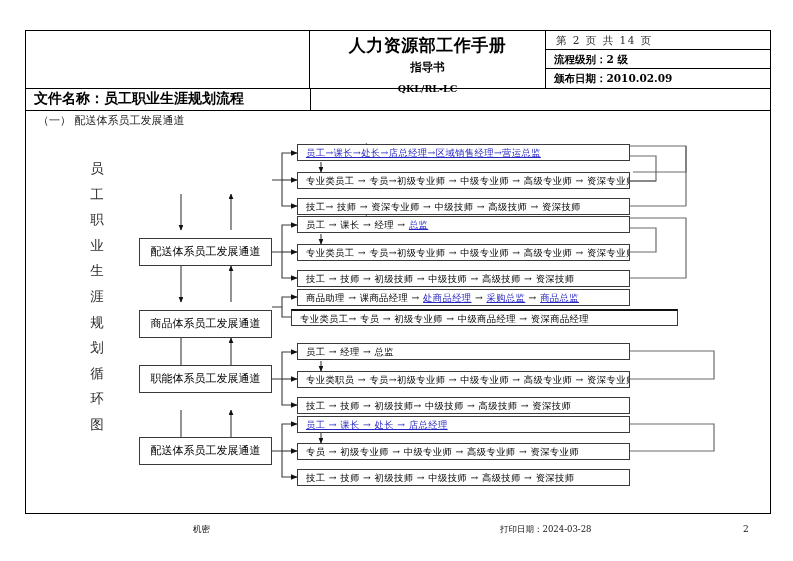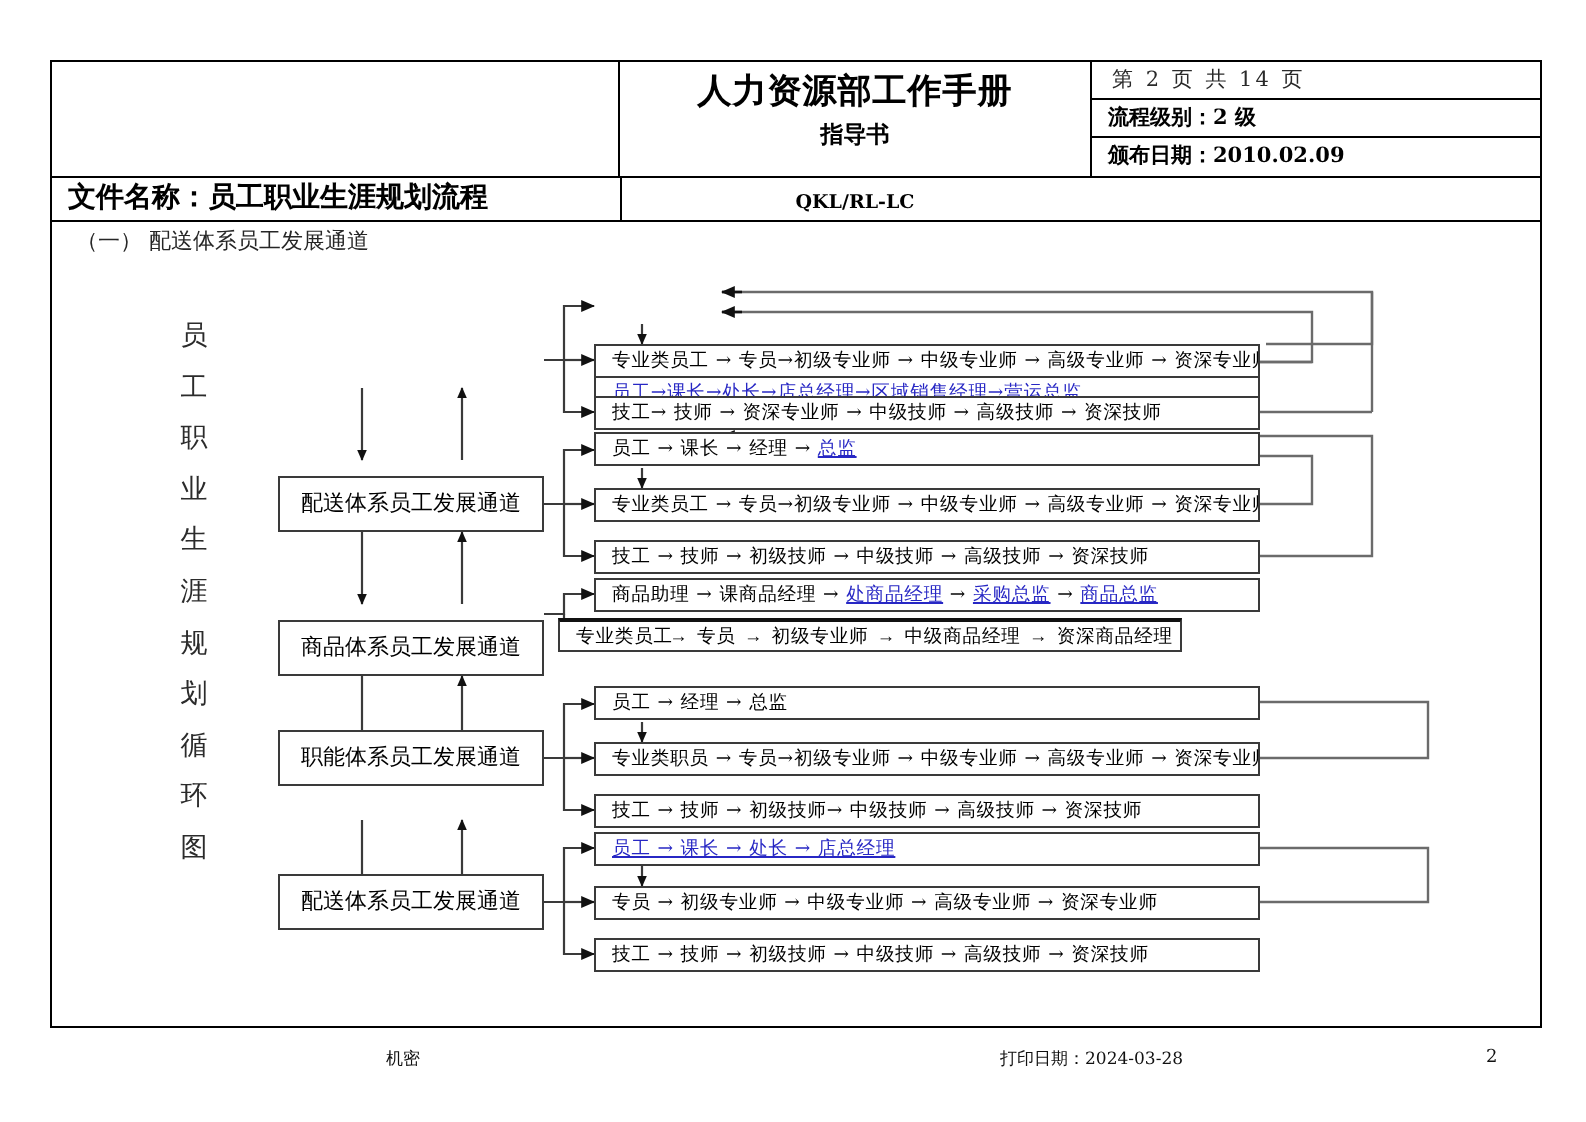--- a/index.html
+++ b/index.html
@@ -61,21 +61,21 @@
   }
   #hdr-title-sub {
     font-size: 11.5px;
     font-weight: bold;
     margin-top: 3px;
     font-family: "DejaVu Serif", "Liberation Serif", serif;
   }
   #hdr-title-code {
     font-size: 9.5px;
     font-weight: bold;
-    margin-top: 21px;
+    margin-top: 8px;
     font-family: "DejaVu Serif", "Liberation Serif", serif;
   }
   .hdr-cell {
     position: absolute;
     left: 0;
     width: 224px;
     box-sizing: border-box;
     font-size: 10.5px;
     font-weight: bold;
     padding-left: 8px;
@@ -337,21 +337,21 @@
       <span>循</span>
       <span>环</span>
       <span>图</span>
     </div>
 
     <div class="chan-box" style="top:127px;">配送体系员工发展通道</div>
     <div class="chan-box" style="top:199px;">商品体系员工发展通道</div>
     <div class="chan-box" style="top:254px;">职能体系员工发展通道</div>
     <div class="chan-box" style="top:326px;">配送体系员工发展通道</div>
 
-    <div class="path-box link-style" style="left:271px; top:33px; width:333px;margin-top:44px;">
+    <div class="path-box link-style" style="left:271px; top:33px; width:333px;">
       <div class="inner">员工→课长→处长→店总经理→区域销售经理→营运总监</div>
     </div>
     <div class="path-box" style="left:271px; top:61px; width:333px;">
       <div class="inner">专业类员工 →  专员→初级专业师 →  中级专业师 →  高级专业师 →  资深专业师</div>
     </div>
     <div class="path-box" style="left:271px; top:87px; width:333px;">
       <div class="inner">技工→ 技师 → 资深专业师 → 中级技师 → 高级技师 → 资深技师</div>
     </div>
 
     <div class="path-box" style="left:271px; top:105px; width:333px;">
@@ -360,21 +360,21 @@
     <div class="path-box" style="left:271px; top:133px; width:333px;">
       <div class="inner">专业类员工 → 专员→初级专业师 → 中级专业师 → 高级专业师 → 资深专业师</div>
     </div>
     <div class="path-box" style="left:271px; top:159px; width:333px;">
       <div class="inner">技工 → 技师 → 初级技师 → 中级技师 → 高级技师 → 资深技师</div>
     </div>
 
     <div class="path-box" style="left:271px; top:178px; width:333px;">
       <div class="inner">商品助理 → 课商品经理 → <span class="lk">处商品经理</span> → <span class="lk">采购总监</span> → <span class="lk">商品总监</span></div>
     </div>
-    <div class="path-box thick-top" style="left:253px; top:198px; width:312px;font-family:Liberation Mono, monospace;">
+    <div class="path-box thick-top" style="left:265px; top:198px; width:387px;">
       <div class="inner">专业类员工→  专员 → 初级专业师 → 中级商品经理 → 资深商品经理</div>
     </div>
 
     <div class="path-box" style="left:271px; top:232px; width:333px;">
       <div class="inner">员工  →   经理   →  总监</div>
     </div>
     <div class="path-box" style="left:271px; top:260px; width:333px;">
       <div class="inner">专业类职员 → 专员→初级专业师 → 中级专业师 → 高级专业师 → 资深专业师</div>
     </div>
     <div class="path-box" style="left:271px; top:286px; width:333px;">

